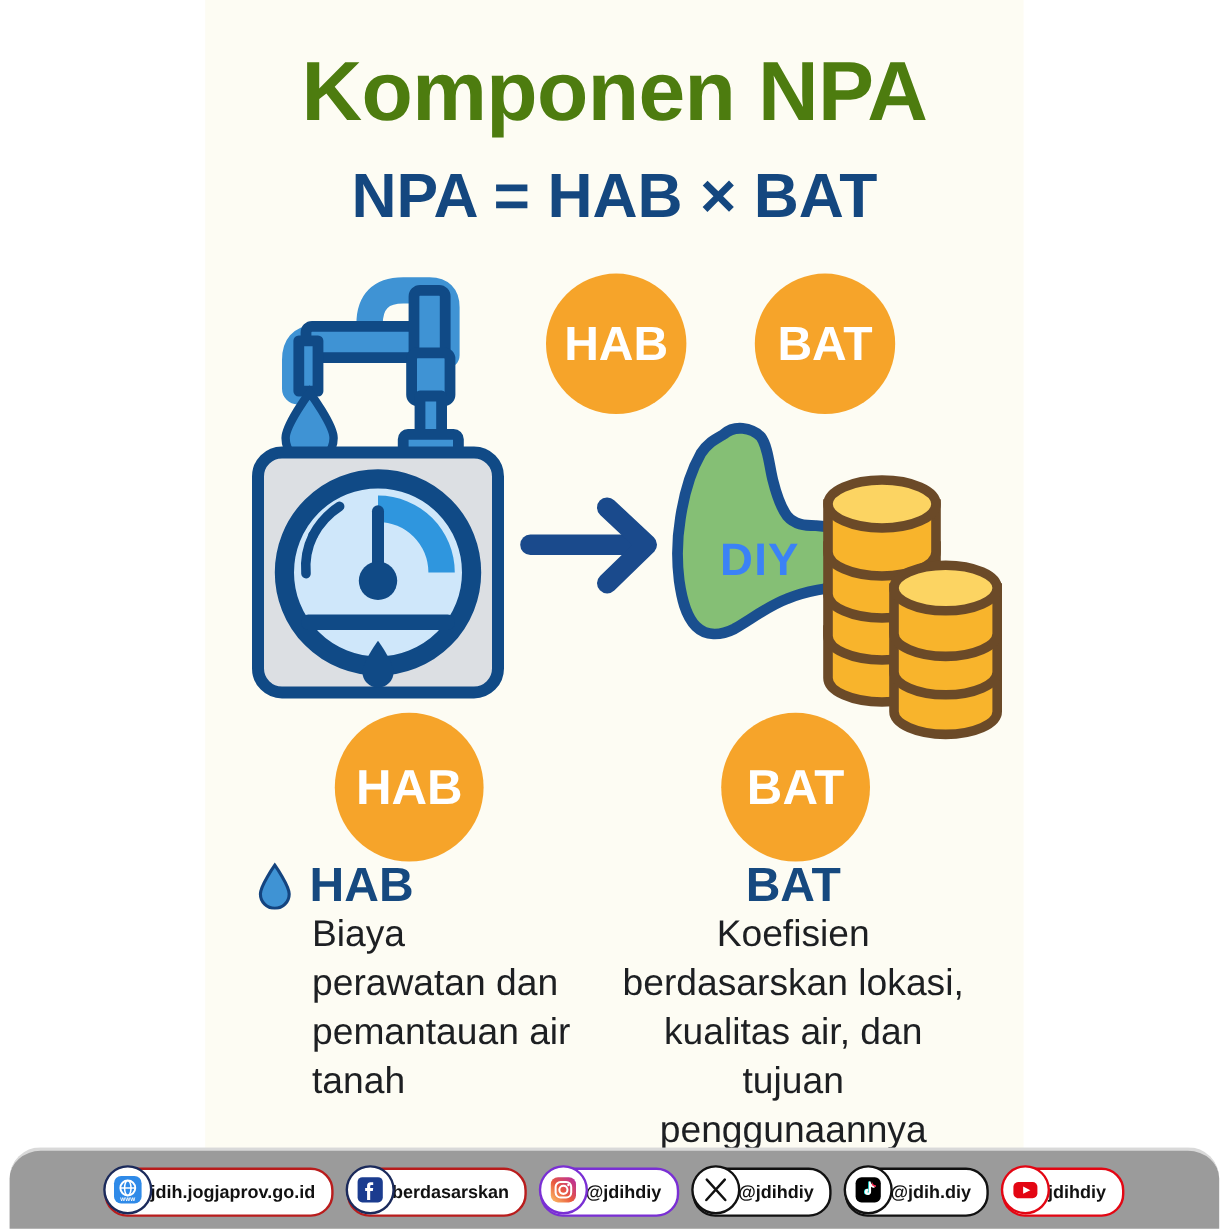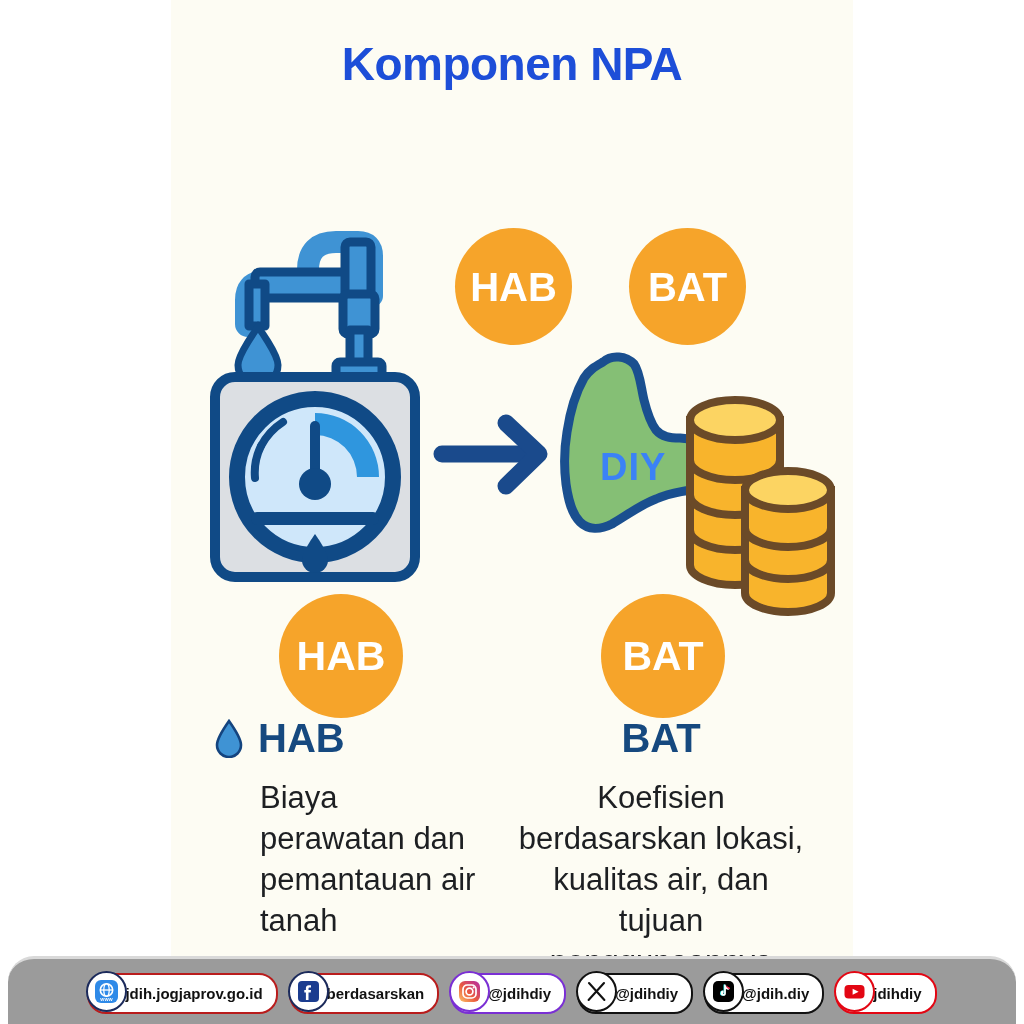--- a/index.html
+++ b/index.html
@@ -29,23 +29,23 @@
     background: #fdfcf3;
   }
 
   
   #title {
     position: absolute;
     left: 171px;
     top: 40px;
     width: 682px;
     text-align: center;
-    font-size: 46px;
-    font-weight: bold;
-    color: #1d4ed8;
+    font-size: 70px;
+    font-weight: bold;
+    color: #4d7c0f;
     letter-spacing: -0.5px;
     line-height: 1.05;
   }
   #formula {
     position: absolute;
     left: 171px;
     top: 134px;
     width: 682px;
     text-align: center;
     font-size: 52px;
@@ -97,21 +97,21 @@
     gap: 14px;
     font-size: 40px;
     font-weight: bold;
     color: #16497f;
     line-height: 1;
   }
   #col-hab .col-head { justify-content: flex-start; padding-left: 28px; }
   #col-bat .col-head { justify-content: center; }
 
   .col-body {
-    margin-top: 20px;
+    margin-top: 0;
     font-size: 31px;
     color: #1d1f22;
     line-height: 1.32;
   }
   #col-hab .col-body { text-align: left; padding-left: 74px; }
   #col-bat .col-body { text-align: center; }
 
   .drop-icon { width: 30px; height: 40px; flex: 0 0 auto; }
 
   
@@ -167,20 +167,21 @@
   .badge-yt .ic { border-color: #e30613; }
 </style>
 </head>
 <body>
 
 <div id="stage">
 
   <div id="card"></div>
 
   <div id="title">Komponen NPA</div>
+  <div id="formula">NPA = HAB × BAT</div>
 
   <div class="circle-badge" id="badge-hab-top">HAB</div>
   <div class="circle-badge" id="badge-bat-top">BAT</div>
 
   <div id="meter-wrap">
     <svg viewBox="0 0 260 380" width="260" height="380" xmlns="http://www.w3.org/2000/svg">
 
       <g stroke="#104a86" stroke-width="9" stroke-linejoin="round" stroke-linecap="round" fill="#3f93d4">
 
         <path d="M103 48 q0 -28 28 -28 h22 q14 0 14 14 v40" fill="none" stroke-width="22" stroke="#3f93d4"></path>

